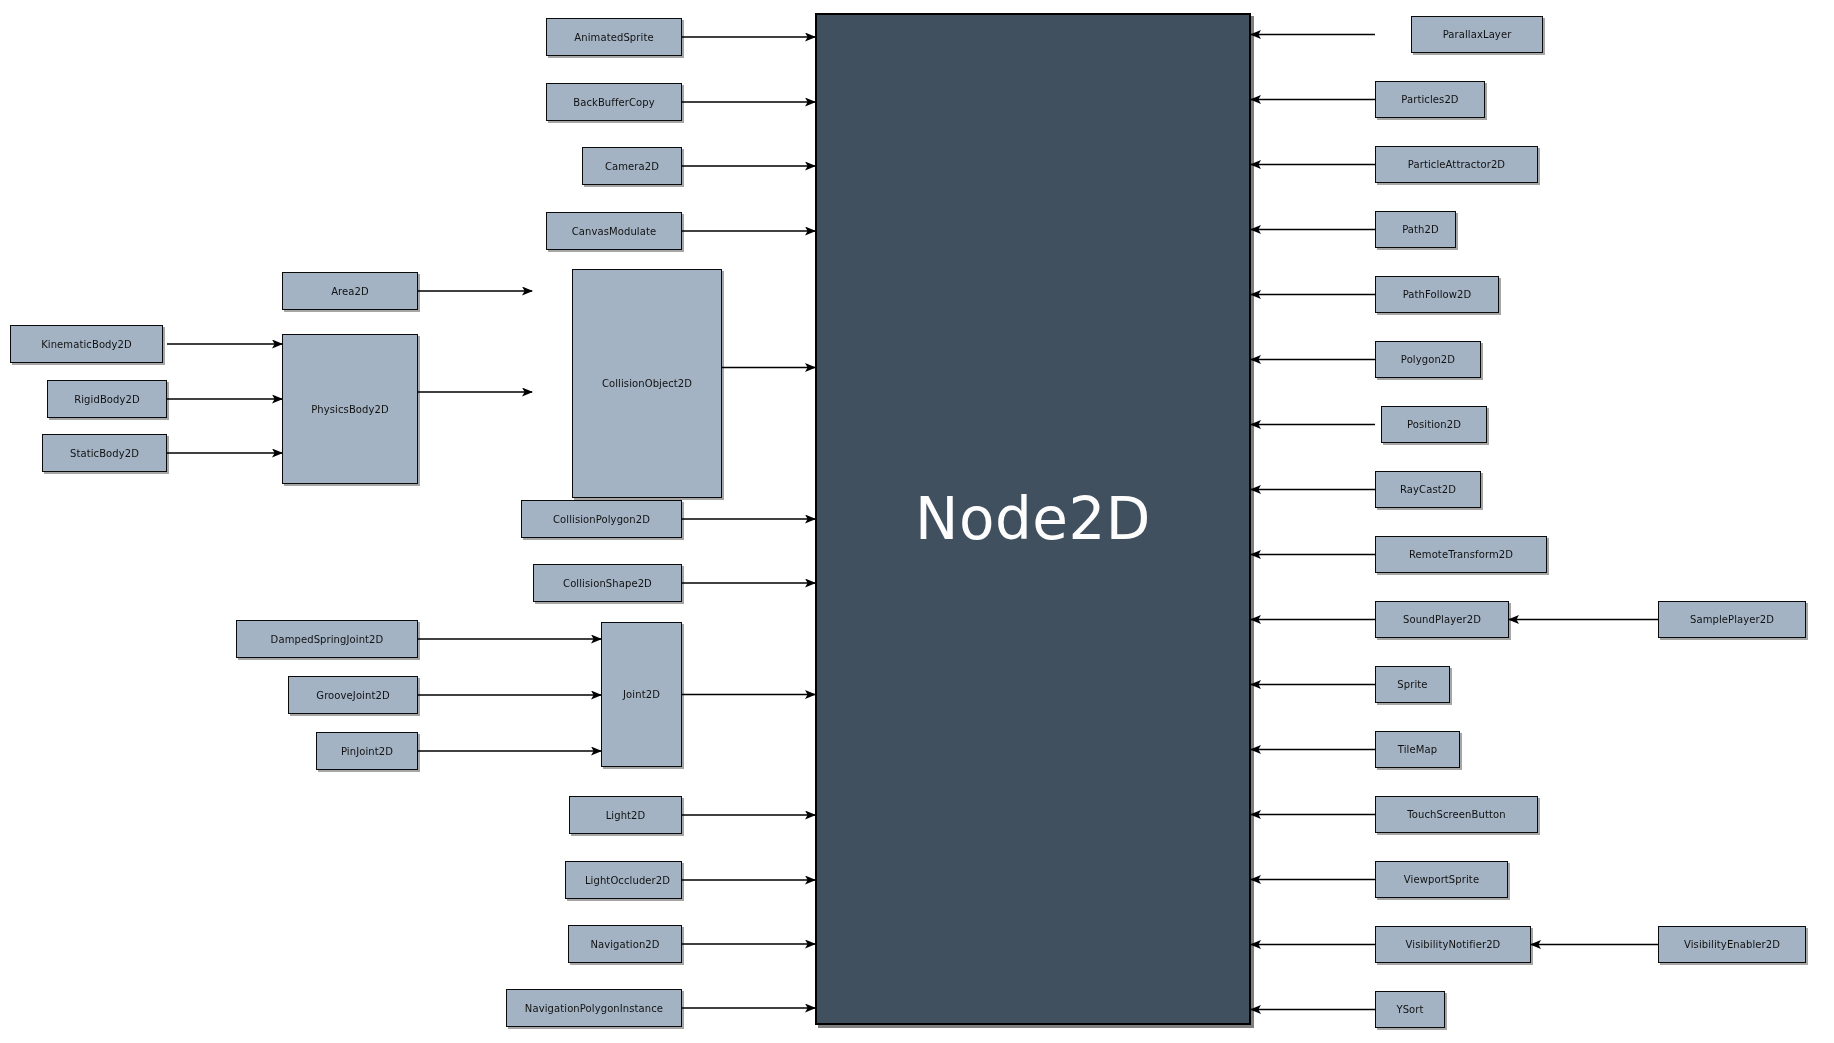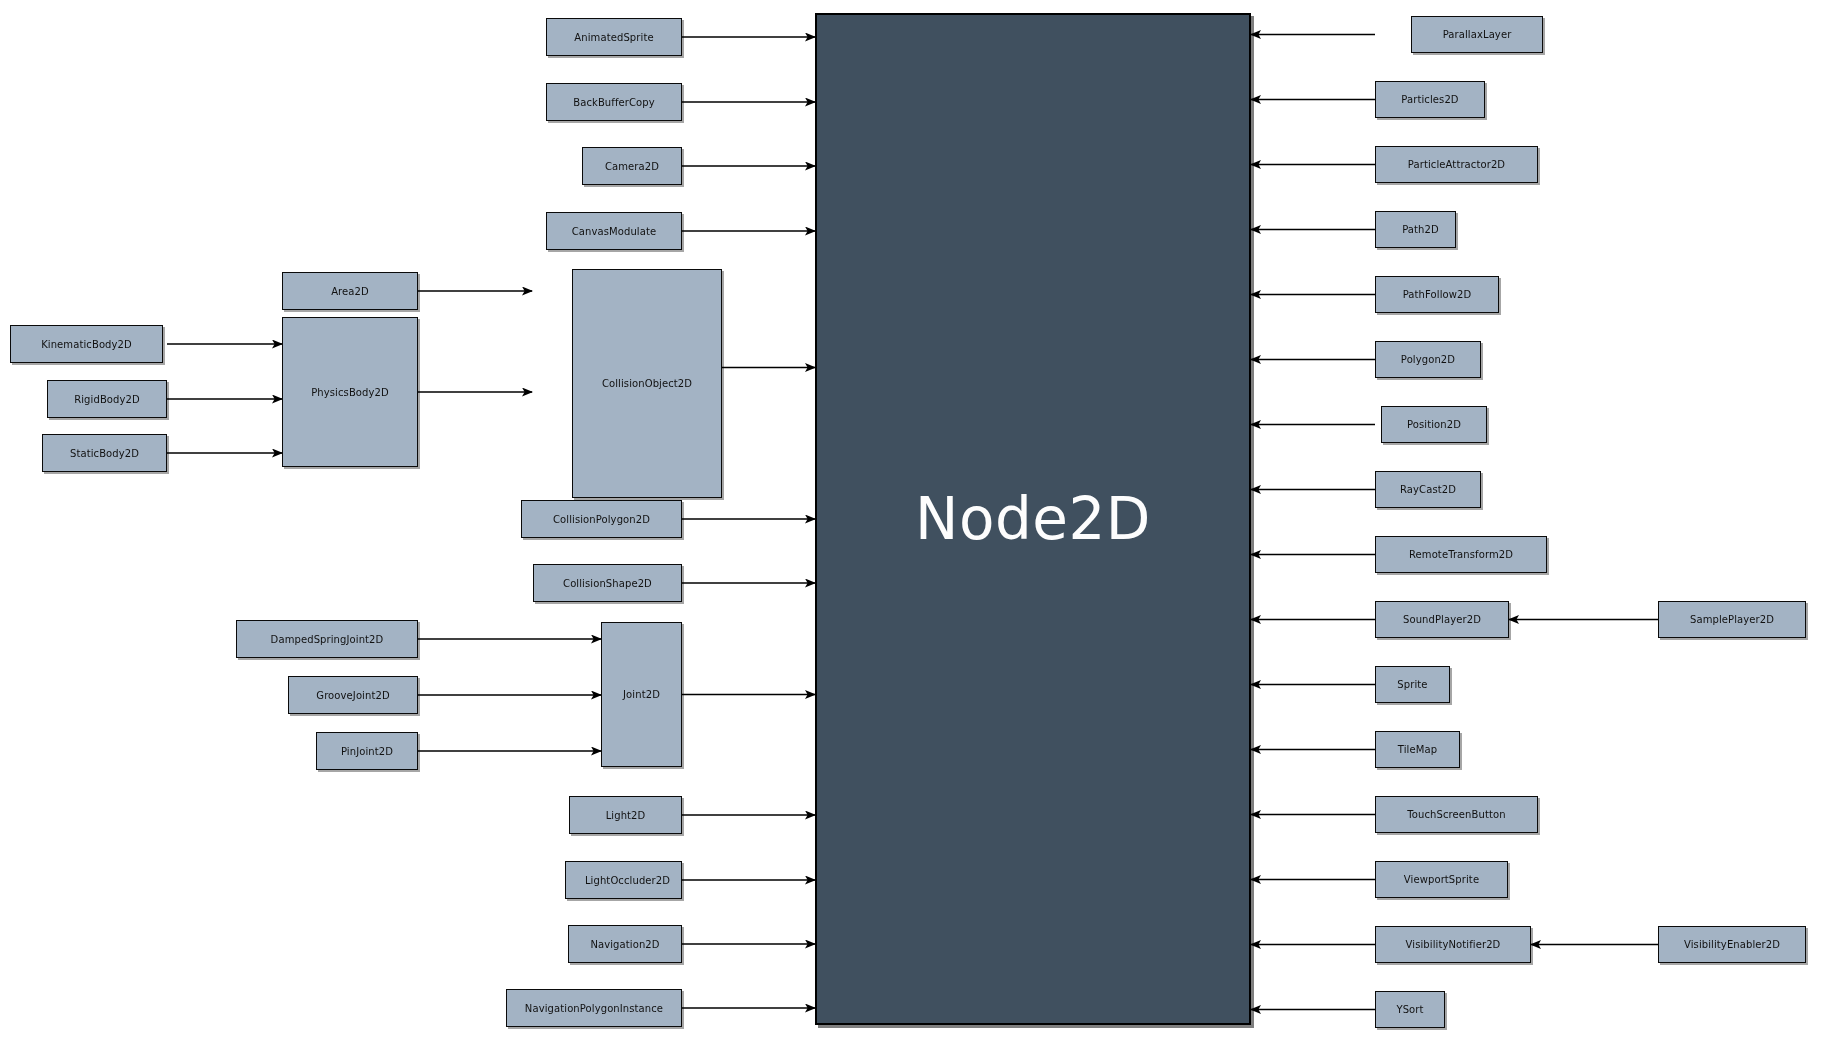--- a/index.html
+++ b/index.html
@@ -150,21 +150,21 @@
       </div>
       <div class="node" style="left: 568px; top: 925px; width: 114px; height: 38px;">
         <span>Navigation2D</span>
       </div>
       <div class="node" style="left: 506px; top: 989px; width: 176px; height: 38px;">
         <span>NavigationPolygonInstance</span>
       </div>
       <div class="node" style="left: 282px; top: 272px; width: 136px; height: 38px;">
         <span>Area2D</span>
       </div>
-      <div class="node" style="left: 282px; top: 317px; width: 136px; height: 150px;">
+      <div class="node" style="left: 282px; top: 334px; width: 136px; height: 150px;">
         <span>PhysicsBody2D</span>
       </div>
       <div class="node" style="left: 236px; top: 620px; width: 182px; height: 38px;">
         <span>DampedSpringJoint2D</span>
       </div>
       <div class="node" style="left: 288px; top: 676px; width: 130px; height: 38px;">
         <span>GrooveJoint2D</span>
       </div>
       <div class="node" style="left: 316px; top: 732px; width: 102px; height: 38px;">
         <span>PinJoint2D</span>

